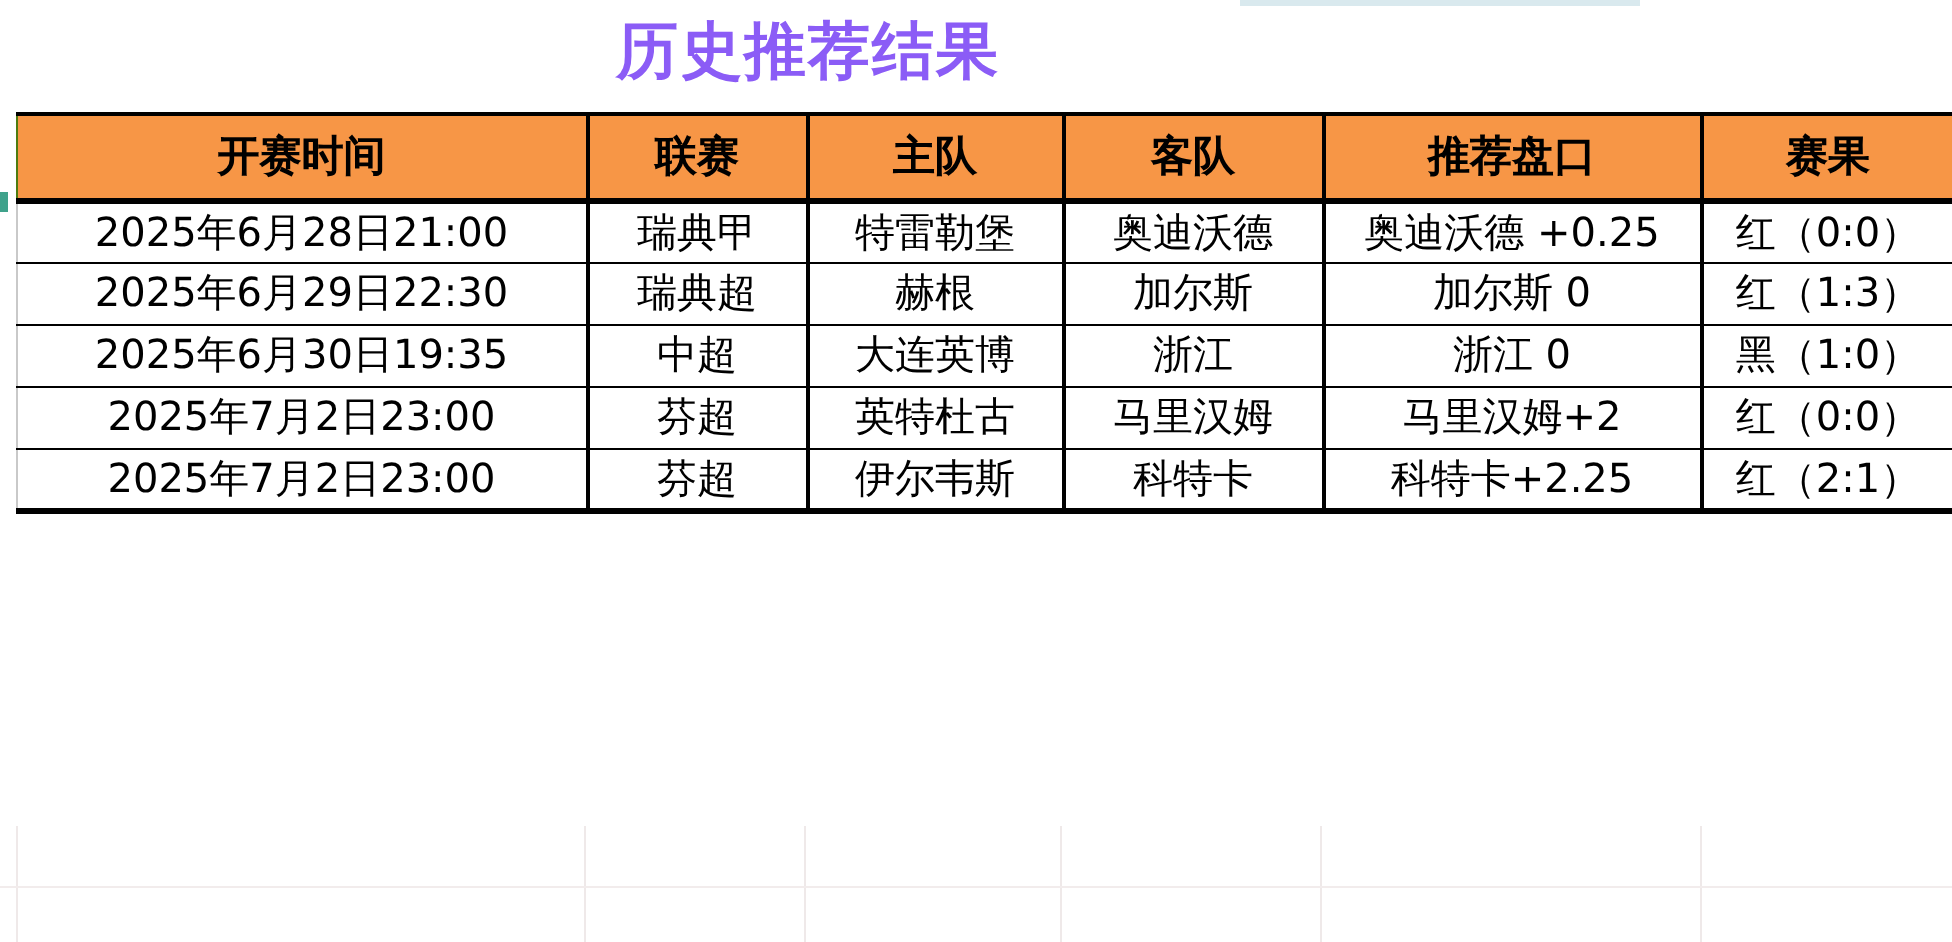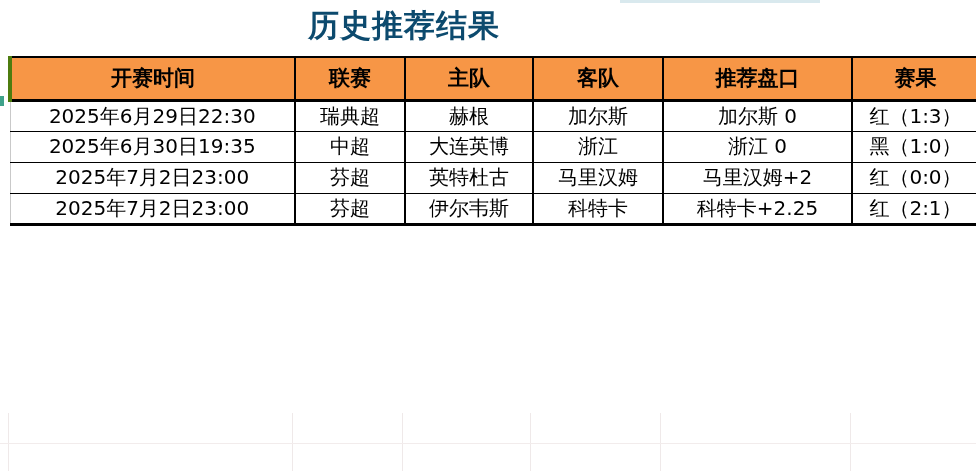--- a/index.html
+++ b/index.html
@@ -8,21 +8,21 @@
     position: relative;
     font-family: "DejaVu Sans", "Liberation Sans", sans-serif;
     color: #000;
   }
   .top-artifact {
     position: absolute; left: 620px; top: 0; width: 200px; height: 3px;
     background: #d9e9ee;
   }
   .title {
     position: absolute; left: 0; top: 5px; width: 808px;
-    text-align: center; font-size: 31px; font-weight: bold; color: #0c4a6e;
+    text-align: center; font-size: 31px; font-weight: bold; color: #8b5cf6;
     letter-spacing: 1px;
   }
   .left-marker {
     position: absolute; left: 0; top: 96px; width: 4px; height: 10px;
     background: #3fa28b;
   }
   table.main {
     position: absolute; left: 8px; top: 56px; width: 968px;
     border-collapse: collapse; table-layout: fixed;
   }
@@ -33,21 +33,21 @@
   table.main col.c-handicap { width: 189px; }
   table.main col.c-result   { width: 126px; }
   table.main th {
     background: var(--header-bg, #F79646);
     height: 43px; font-size: 21px; font-weight: bold; text-align: center;
     border-top: 2px solid #000;
     border-bottom: 3px solid #000;
     border-left: 2px solid #000;
     border-right: 2px solid #000;
   }
-  table.main th:first-child { border-left: 4px solid #4d7c0f; }
+  table.main th:first-child { border-left: 1px solid #4d7c0f; }
   table.main th:last-child  { border-right: none; margin-left: 40px; }
   table.main td {
     height: 31px; font-size: 20px; text-align: center;
     background: #ffffff; color: #000;
     border-top: 1px solid #000;
     border-bottom: 1px solid #000;
     border-left: 2px solid #000;
     border-right: 2px solid #000;
     white-space: nowrap; overflow: hidden;
   }
@@ -89,20 +89,28 @@
     <tr>
       <th>开赛时间</th>
       <th>联赛</th>
       <th>主队</th>
       <th>客队</th>
       <th>推荐盘口</th>
       <th>赛果</th>
     </tr>
   </thead>
   <tbody id="rows-body">
+  <tr>
+    <td>2025年6月28日21:00</td>
+    <td>瑞典甲</td>
+    <td>特雷勒堡</td>
+    <td>奥迪沃德</td>
+    <td>奥迪沃德 +0.25</td>
+    <td class="res-red">红（0:0）</td>
+  </tr>
 
 
 
   <tr>
     <td>2025年6月29日22:30</td>
     <td>瑞典超</td>
     <td>赫根</td>
     <td>加尔斯</td>
     <td>加尔斯 0</td>
     <td class="res-red">红（1:3）</td>

